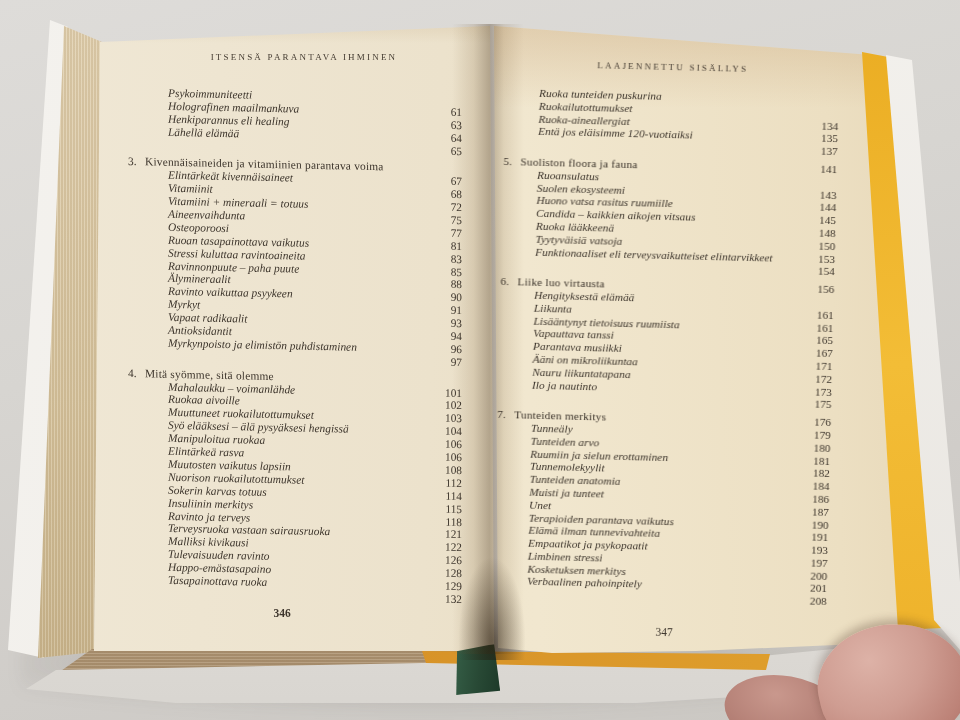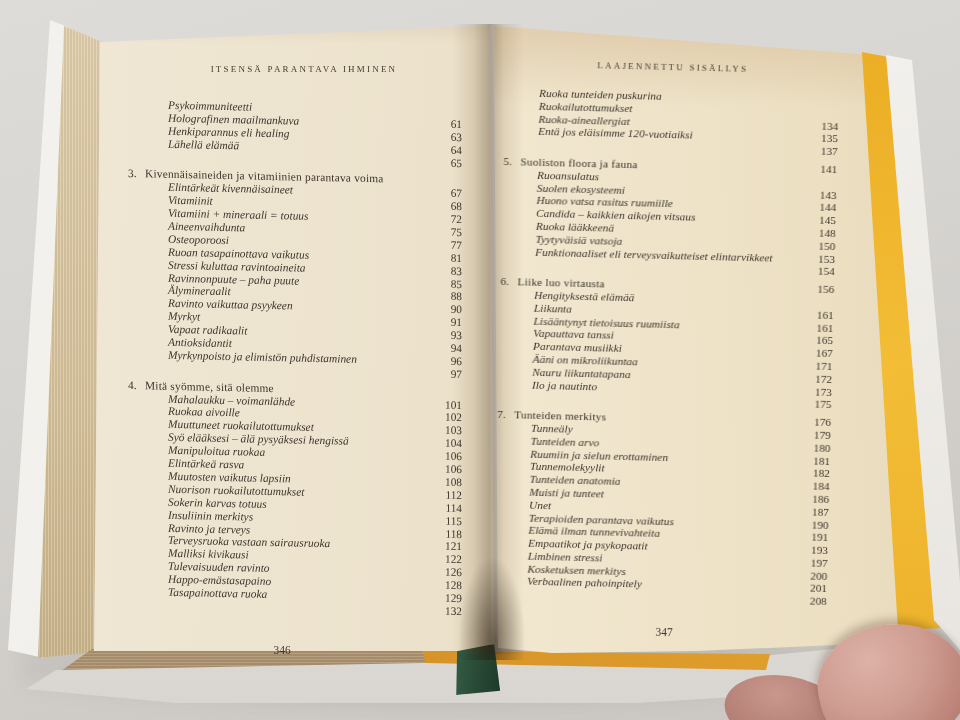--- a/index.html
+++ b/index.html
@@ -56,41 +56,41 @@
   .thumb-knuckle{position:absolute;left:724px;top:676px;width:122px;height:72px;border-radius:50%;
     transform:rotate(10deg);
     background:radial-gradient(ellipse at 40% 28%,#c9988d 0%,#b07b71 68%,#99655c 100%);}
   .thumb{position:absolute;left:818px;top:624px;width:150px;height:122px;
     border-radius:46% 54% 44% 46%;transform:rotate(-13deg);
     background:radial-gradient(ellipse at 38% 26%,#ddb2a7 0%,#cf9d92 42%,#bd8378 76%,#a86d65 100%);
     box-shadow:0 -5px 9px rgba(70,42,32,.28);}
 
   
   .content{position:absolute;color:var(--ink,#3d352c);filter:blur(.2px);}
-  .left-content{left:128px;top:48px;width:334px;height:600px;margin-top:12px;}
+  .left-content{left:128px;top:48px;width:334px;height:600px;}
   .right-content{left:506px;top:56px;width:334px;height:600px;
     transform:rotate(1.4deg);transform-origin:0 0;}
   .runhead{position:absolute;left:0;right:0;text-align:center;
     font-size:9px;letter-spacing:2.2px;font-variant:normal;color:#453c32;white-space:nowrap;}
   .left-content .runhead{top:4px;padding-left:18px;}
   .right-content .runhead{top:2px;}
   .rows{position:absolute;left:0;right:0;}
   #left-rows{top:38px;transform:skewY(1.2deg);transform-origin:0 0;--rh:12.9px;}
   #right-rows{top:30px;--rh:12.8px;}
   .row{display:flex;align-items:baseline;height:var(--rh);line-height:var(--rh);white-space:nowrap;}
   .row.heading{margin-top:5px;}
   .row .title{flex:1;overflow:visible;}
   .row.item .title{font-style:italic;font-size:11.4px;}
   #left-rows .row.item .title{padding-left:40px;}
   #right-rows .row.item .title{padding-left:34px;}
   .row.heading .secnum{display:inline-block;width:17px;font-size:11.4px;}
   .row.heading .title{font-size:11.4px;letter-spacing:.2px;}
   .row .pg{width:38px;text-align:right;font-style:normal;font-size:11.3px;}
   .pagenum{position:absolute;width:40px;text-align:center;font-size:11.5px;}
-  .pagenum-left{left:134px;top:584px;}
+  .pagenum-left{left:134px;top:559px;font-weight:bold;}
   .pagenum-right{left:152px;top:566px;}
 </style>
 </head>
 <body>
 
 <div class="photo">
   <div class="shape desk"></div>
   <div class="book-shadow"></div>
 
   <div class="shape jacket-left"></div>

